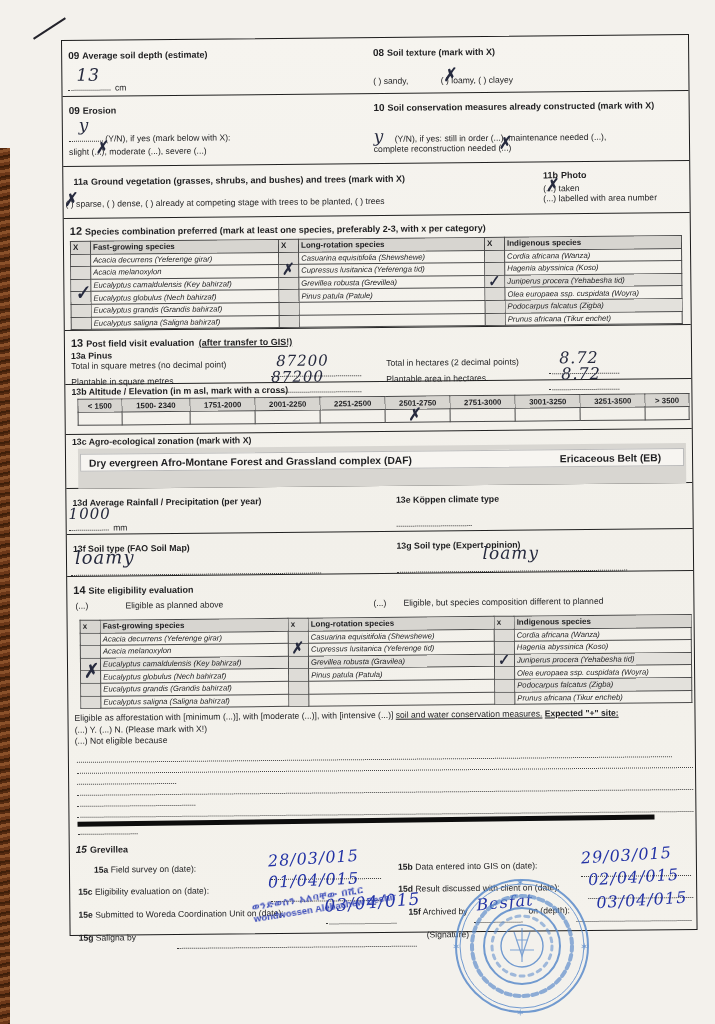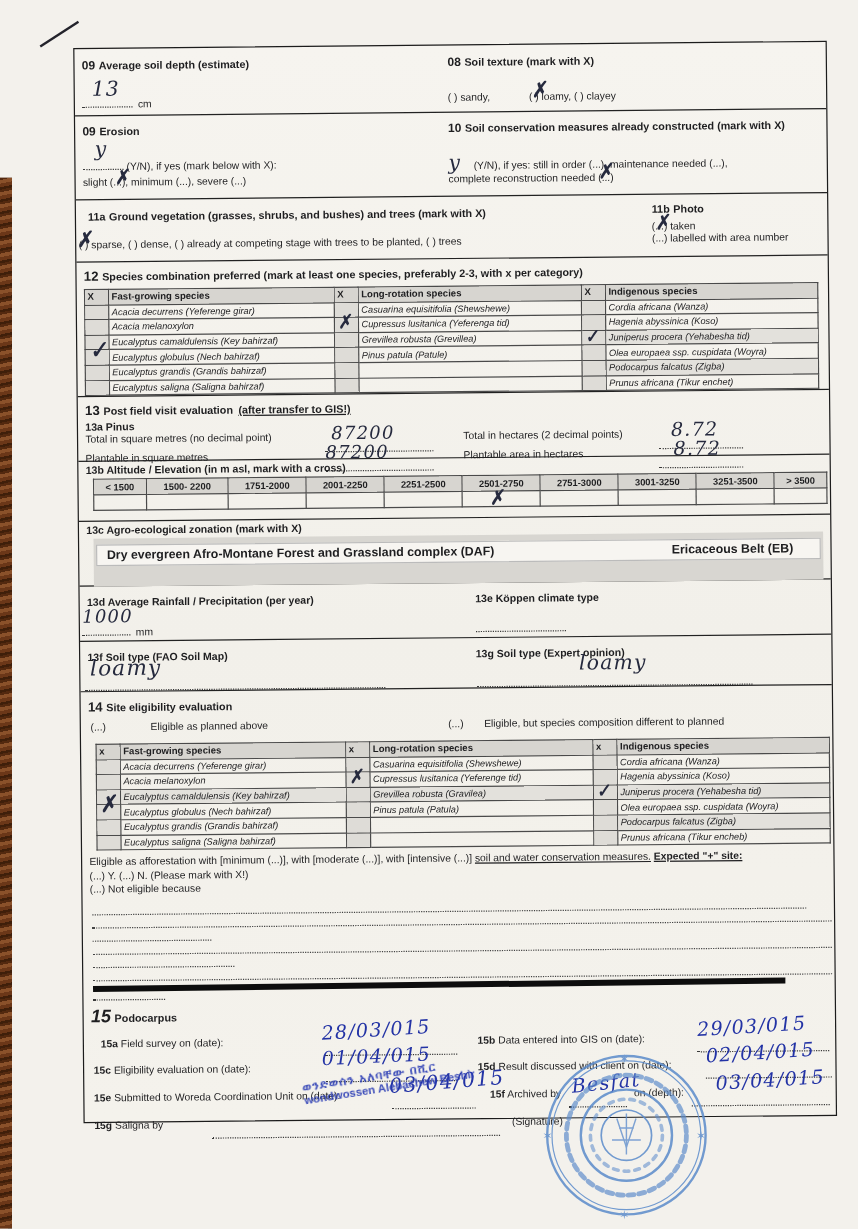--- a/index.html
+++ b/index.html
@@ -90,21 +90,21 @@
       <div class="small" style="position:absolute;left:6px;top:36px;">
         <span class="dots" style="width:34px;"></span>
         <span class="hw" style="position:absolute;left:10px;top:-16px;font-size:17px;">y</span>
         <span>(Y/N), if yes (mark below with X):</span>
       </div>
       <div class="small" style="position:absolute;left:6px;top:50px;">
         <span style="position:relative;">
           <span>slight (...),</span>
           <span class="hw mk" style="left:26px;top:-6px;">✗</span>
         </span>
-        <span>minimum (...), severe (...)</span>
+        <span>moderate (...), severe (...)</span>
       </div>
     </div>
     <div style="flex:1;padding:3px 0 0 4px;position:relative;">
       <span class="num">10</span><span class="lbl">Soil conservation measures already constructed (mark with X)</span>
       <div class="small" style="position:absolute;left:4px;top:34px;">
         <span class="hw" style="font-size:17px;margin-right:8px;">y</span>
         <span>(Y/N), if yes: still in order (...), maintenance needed (...),</span>
       </div>
       <div class="small" style="position:absolute;left:4px;top:50px;">
         <span style="position:relative;">
@@ -226,21 +226,21 @@
       <span class="hw abs" style="left:490px;top:-6px;font-size:16px;">8.72</span>
     </div>
   </div>
 
   <div class="sec" style="height:50px;padding:2px 0 0 6px;">
     <div class="lbl" style="font-size:8.8px;">13b Altitude / Elevation (in m asl, mark with a cross)</div>
     <table class="alt">
       <tbody>
           <tr class="hd">
         <td>&lt; 1500</td>
-            <td>1500- 2200</td>
+            <td>1500- 2340</td>
             <td>1751-2000</td>
             <td>2001-2250</td>
             <td>2251-2500</td>
             <td>2501-2750</td>
             <td>2751-3000</td>
             <td>3001-3250</td>
             <td>3251-3500</td>
             <td>&gt; 3500</td>
       </tr>
       <tr>
@@ -386,24 +386,24 @@
       <div class="dotline" style="width:16%;"></div>
       <div class="dotline"></div>
       <div class="dotline" style="width:19%;"></div>
       <div class="dotline"></div>
     </div>
     <div class="thickbar"></div>
   </div>
 
   <div style="position:relative;height:120px;padding:2px 0 0 6px;">
     <span class="dots" style="width:60px;margin-left:2px;"></span>
-    <div><span class="num" style="font-size:15px;font-style:italic;">15</span><span class="lbl">Podocarpus</span></div>
+    <div><span class="num" style="font-size:10px;font-style:italic;">15</span><span class="lbl">Grevillea</span></div>
 
     <div class="small" style="position:relative;height:22px;">
-      <span class="abs" style="left:8px;top:8px;"><b>15a</b> <span>Field survey on (date):</span></span>
+      <span class="abs" style="left:18px;top:8px;"><b>15a</b> <span>Field survey on (date):</span></span>
       <span class="dots abs" style="left:195px;top:16px;width:110px;"></span>
       <span class="hw blue abs" style="left:192px;top:-4px;font-size:16px;transform:rotate(-3deg);">28/03/015</span>
       <span class="abs" style="left:322px;top:8px;"><b>15b</b> <span>Data entered into GIS on (date):</span></span>
       <span class="dots abs" style="left:505px;top:16px;width:110px;"></span>
       <span class="hw blue abs" style="left:505px;top:-4px;font-size:16px;transform:rotate(-3deg);">29/03/015</span>
     </div>
 
     <div class="small" style="position:relative;height:22px;">
       <span class="abs" style="left:2px;top:8px;"><b>15c</b> <span>Eligibility evaluation on (date):</span></span>
       <span class="dots abs" style="left:195px;top:16px;width:110px;"></span>

